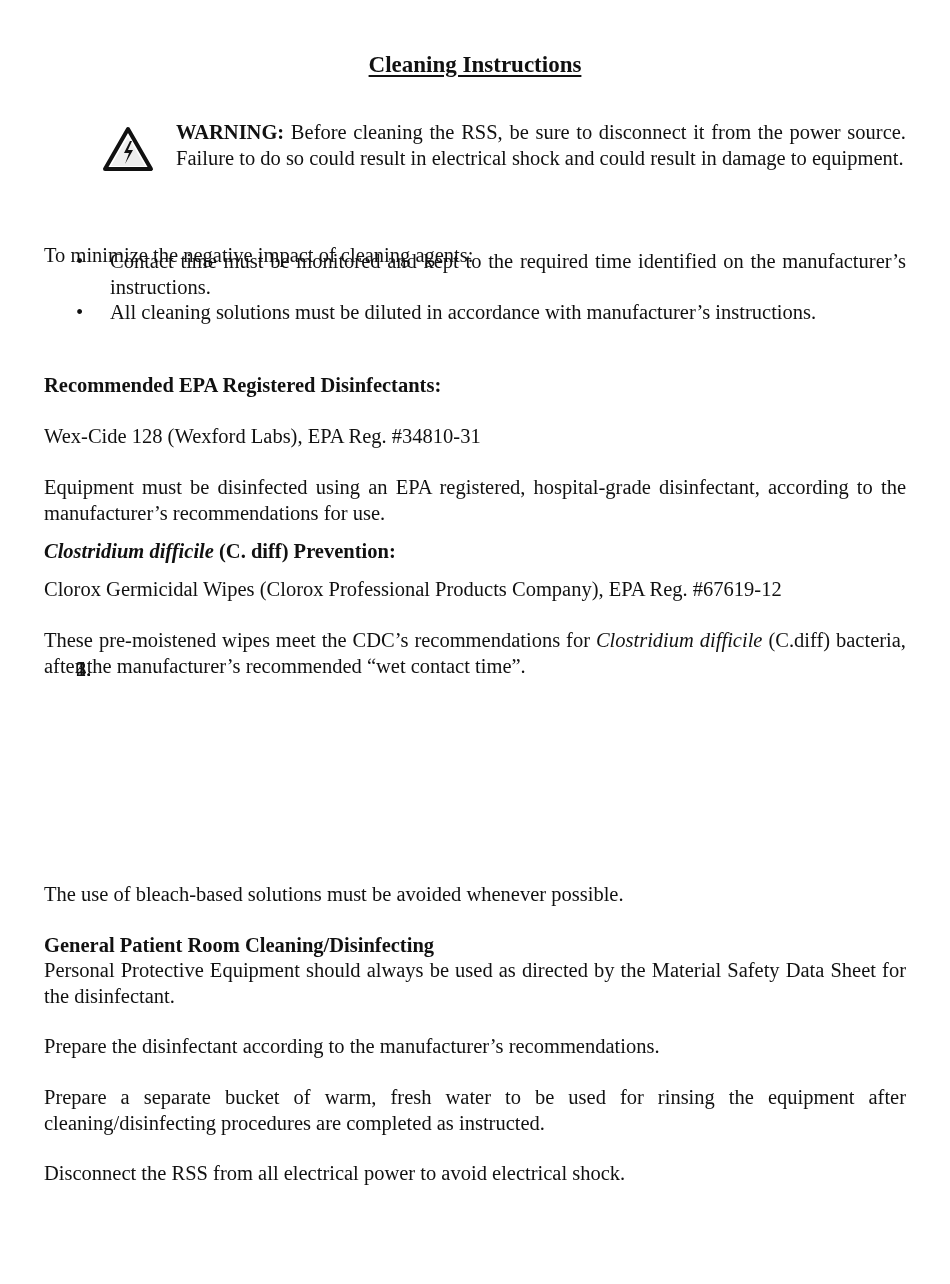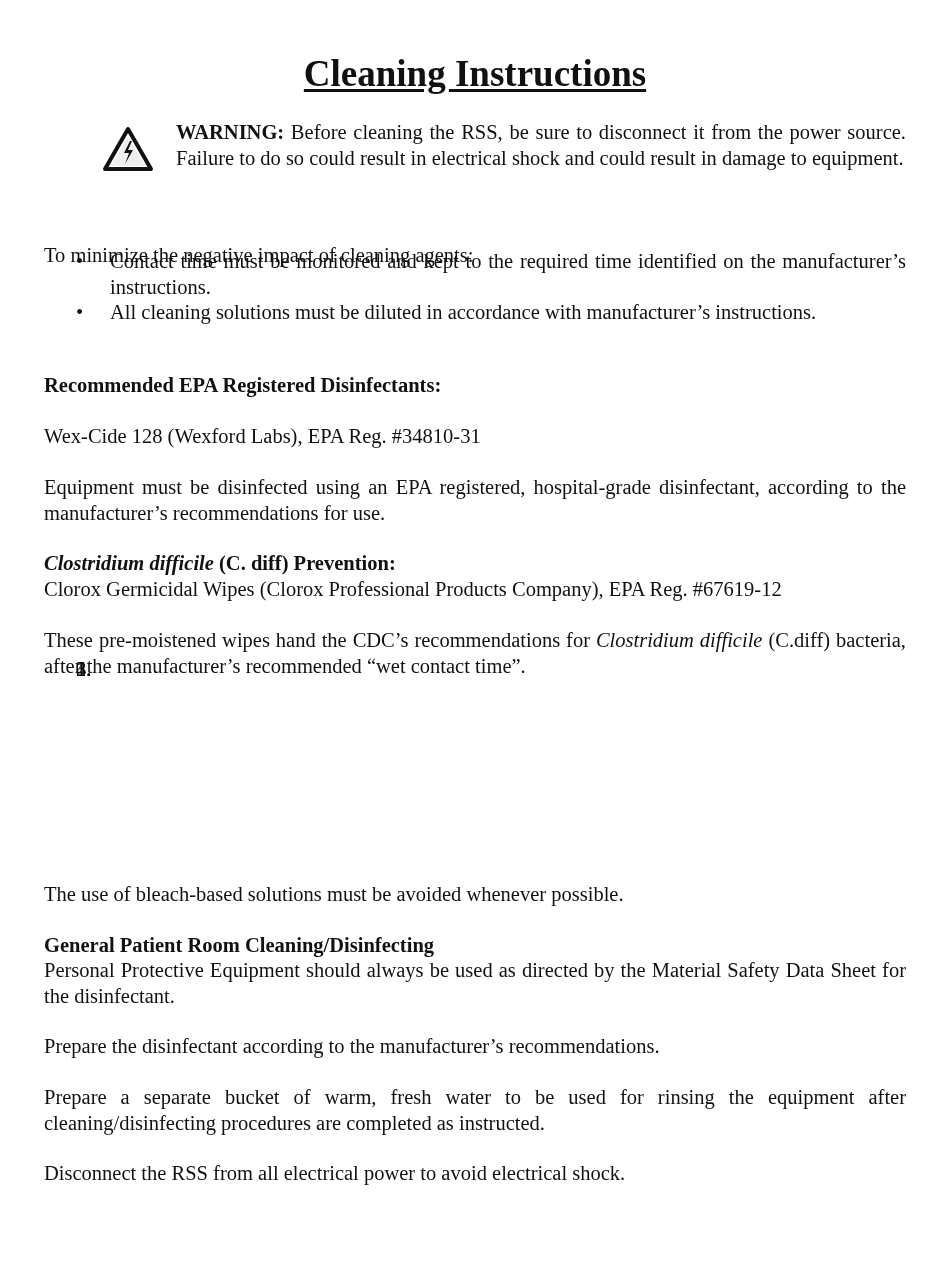--- a/index.html
+++ b/index.html
@@ -3,21 +3,21 @@
 <meta charset="utf-8">
 <style>
   html, body { margin: 0; padding: 0; background: #ffffff; }
   body {
     width: 950px; height: 1284px; position: relative; overflow: hidden;
     font-family: "Liberation Serif", serif; color: #111; font-size: 20.5px;
   }
   .page { position: absolute; left: 44px; top: 0; width: 862px; }
   .title {
     position: absolute; top: 52px; left: 0; width: 862px; text-align: center;
-    font-weight: bold; font-size: 37px; text-decoration: underline; text-underline-offset: 3px;
+    font-weight: bold; font-size: 23px; text-decoration: underline; text-underline-offset: 3px;
   }
   .p { position: absolute; left: 0; width: 862px; line-height: 25.5px; text-align: justify; margin-top: 21px; }
   .bold { font-weight: bold; }
   .ital { font-style: italic; }
   .warning { position: absolute; top: 120px; left: 132px; width: 730px; line-height: 25.5px; text-align: justify; }
   .warn-icon { position: absolute; top: 126px; left: 58px; width: 52px; height: 46px; }
   ul.bullets, ol.steps { position: absolute; left: 0; width: 862px; margin: 0; padding: 0; list-style: none; }
   .li { position: relative; padding-left: 66px; line-height: 25.5px; text-align: justify; }
   .li .marker { position: absolute; left: 32px; top: 0; }
   .page-num { position: absolute; top: 1308px; left: 881px; font-size: 23px; }
@@ -42,27 +42,27 @@
 
   <ul class="bullets" style="top:249px">
     <li class="li"><span class="marker">•</span><span>Contact time must be monitored and kept to the required time identified on the manufacturer’s instructions.</span></li>
     <li class="li"><span class="marker">•</span><span>All cleaning solutions must be diluted in accordance with manufacturer’s instructions.</span></li>
   </ul>
 
   <div class="p bold" style="top:352px">Recommended EPA Registered Disinfectants:</div>
   <div class="p" style="top:403px">Wex-Cide 128 (Wexford Labs), EPA Reg. #34810-31</div>
   <div class="p" style="top:454px">Equipment must be disinfected using an EPA registered, hospital-grade disinfectant, according to the manufacturer’s recommendations for use.</div>
 
-  <div class="p bold" style="top:530px">
+  <div class="p bold" style="top:518px">
     <span class="ital">Clostridium difficile</span><span> (C. diff) Prevention:</span>
   </div>
   <div class="p" style="top:556px">Clorox Germicidal Wipes (Clorox Professional Products Company), EPA Reg. #67619-12</div>
 
   <div class="p" style="top:607px">
-    <span>These pre-moistened wipes hand the CDC’s recommendations for </span><span class="ital">Clostridium difficile</span><span> (C.diff) bacteria, after the manufacturer’s recommended “wet contact time”.</span>
+    <span>These pre-moistened wipes meet the CDC’s recommendations for </span><span class="ital">Clostridium difficile</span><span> (C.diff) bacteria, after the manufacturer’s recommended “wet contact time”.</span>
   </div>
 
   <ol class="steps" style="top:657px">
     <li class="li"><span class="marker">1.</span></li>
     <li class="li"><span class="marker">2.</span></li>
     <li class="li"><span class="marker">3.</span></li>
     <li class="li"><span class="marker">4.</span></li>
   </ol>
 
   <div class="p" style="top:861px">The use of bleach-based solutions must be avoided whenever possible.</div>

